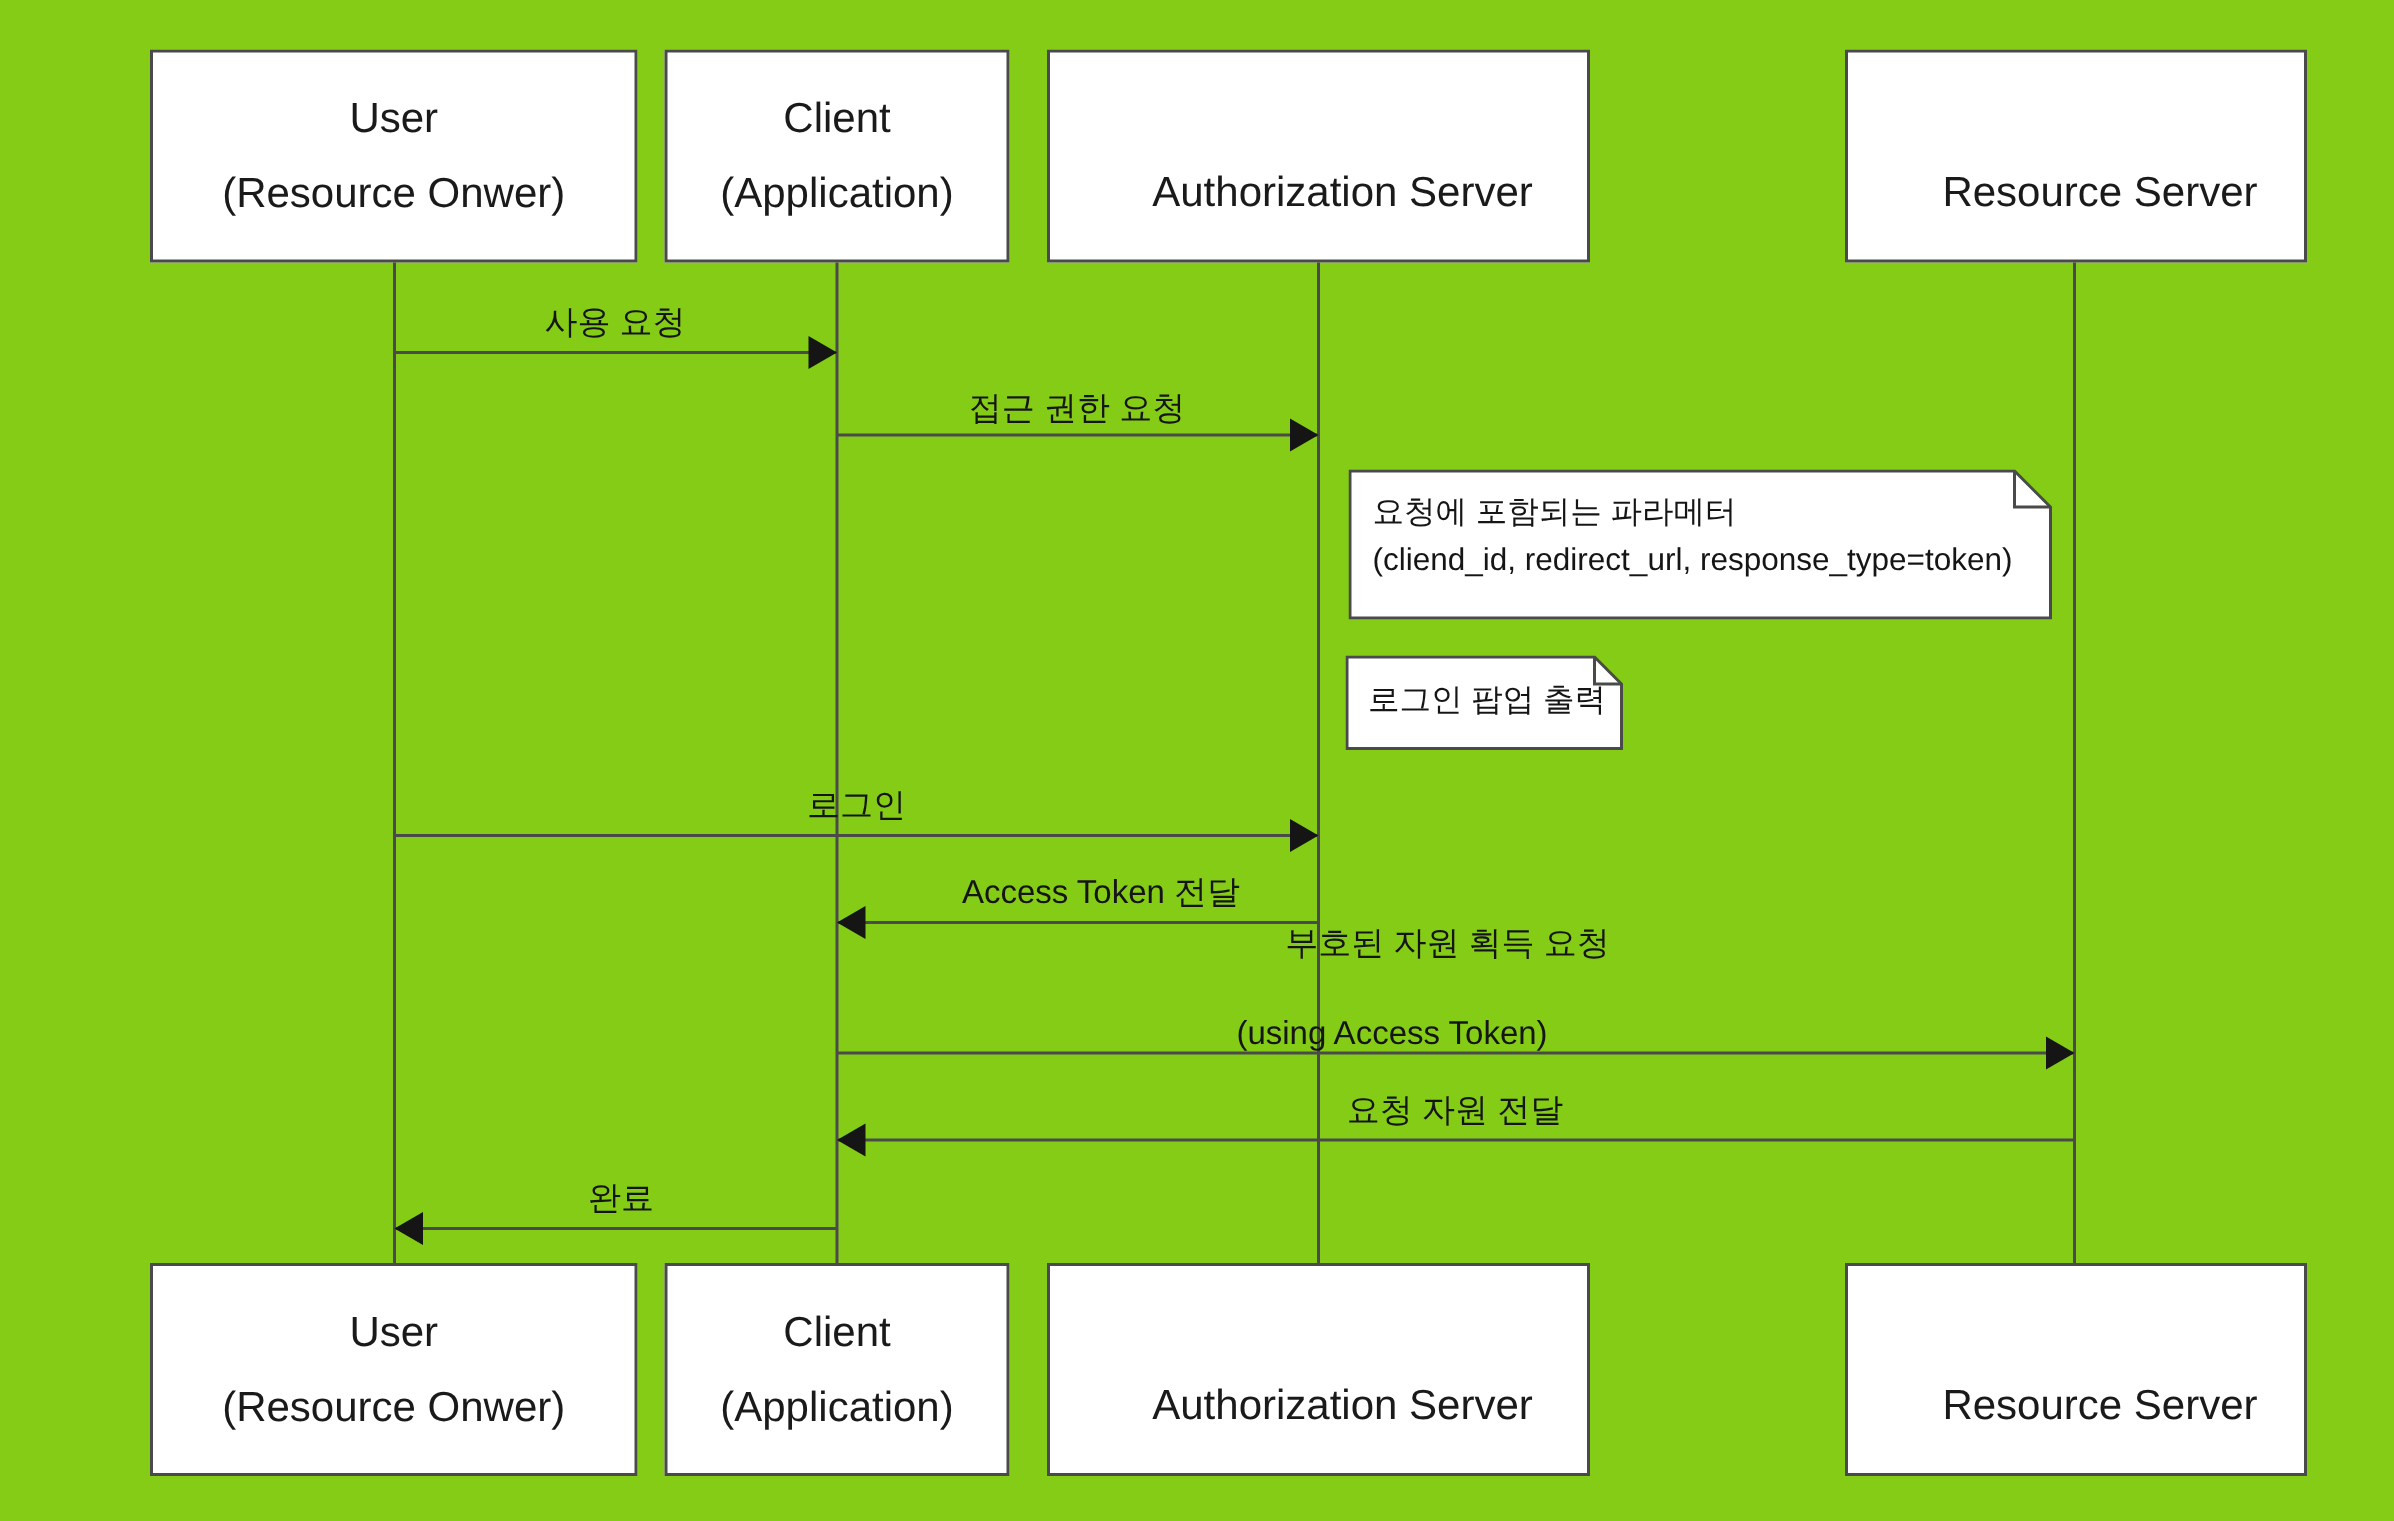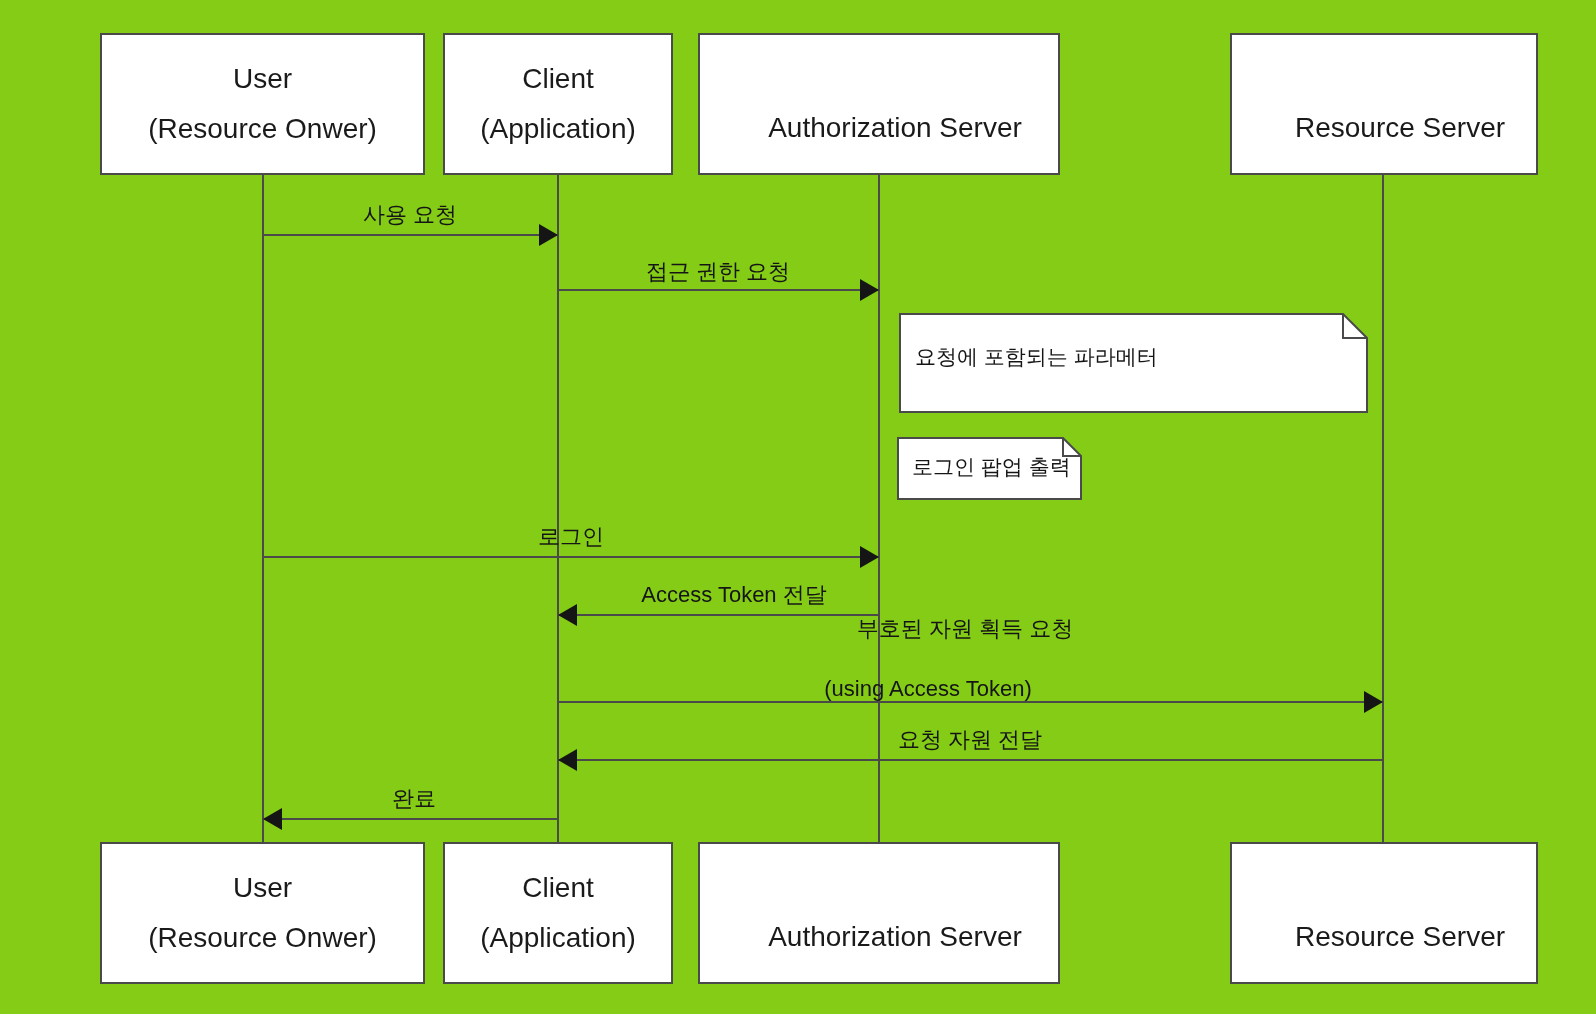--- a/index.html
+++ b/index.html
@@ -25,21 +25,21 @@
     font-size:22px; line-height:26px; color:#151515; white-space:nowrap;
   }
   .arr { position:absolute; width:0; height:0;
     border-top:11px solid transparent; border-bottom:11px solid transparent; }
   .arr.right { border-left:19px solid #151515; }
   .arr.left  { border-right:19px solid #151515; }
   
   .note { position:absolute; }
   .note svg { position:absolute; left:0; top:0; }
   .note-text { position:relative; font-size:21px; line-height:32px; color:#151515; white-space:nowrap; }
-  .note1 .note-text { padding:28px 0 0 16px; }
+  .note1 .note-text { padding:13px 0 0 16px; }
   .note2 .note-text { padding:14px 0 0 15px; }
 </style>
 </head>
 <body>
 
 <div class="canvas">
 
   <div class="pbox" style="left:100px; top:33px; width:325px;">
     <div class="pname">User</div>
     <div class="psub">(Resource Onwer)</div>
@@ -68,20 +68,21 @@
   <div class="msg-line" style="left:558px; top:289px; width:321px;"></div>
   <div class="arr right" style="left:860px; top:279px;"></div>
 
   <div class="note note1" style="left:899px; top:313px; width:469px; height:100px;">
     <svg width="469" height="100" viewBox="0 0 469 100">
       <path d="M1 1 H444 L468 25 V99 H1 Z" fill="#ffffff" stroke="#4a4a4a" stroke-width="2"></path>
       <path d="M444 1 V25 H468" fill="none" stroke="#4a4a4a" stroke-width="2"></path>
     </svg>
     <div class="note-text">
       <div>요청에 포함되는 파라메터</div>
+      <div>(cliend_id, redirect_url, response_type=token)</div>
     </div>
   </div>
 
   <div class="note note2" style="left:897px; top:437px; width:185px; height:63px;">
     <svg width="185" height="63" viewBox="0 0 185 63">
       <path d="M1 1 H166 L184 19 V62 H1 Z" fill="#ffffff" stroke="#4a4a4a" stroke-width="2"></path>
       <path d="M166 1 V19 H184" fill="none" stroke="#4a4a4a" stroke-width="2"></path>
     </svg>
     <div class="note-text">
       <div>로그인 팝업 출력</div>

